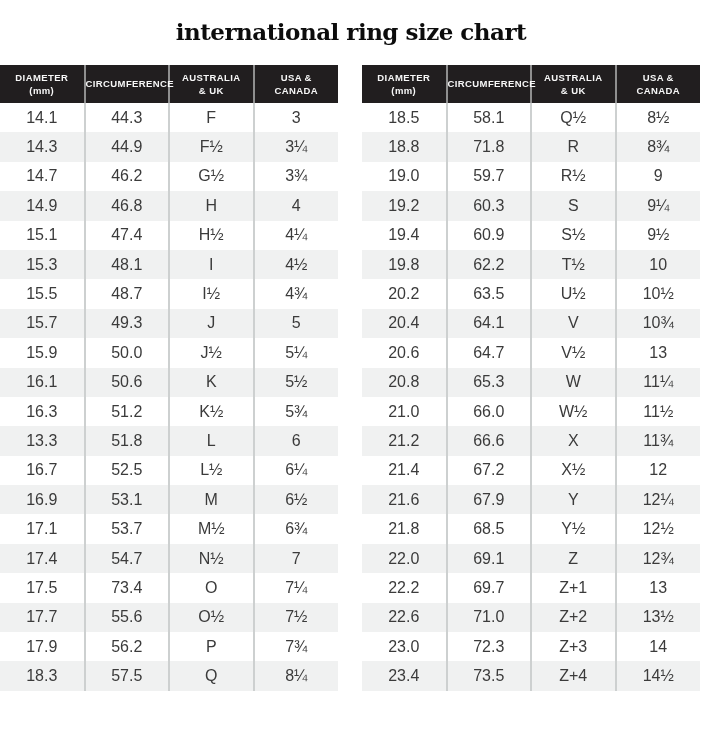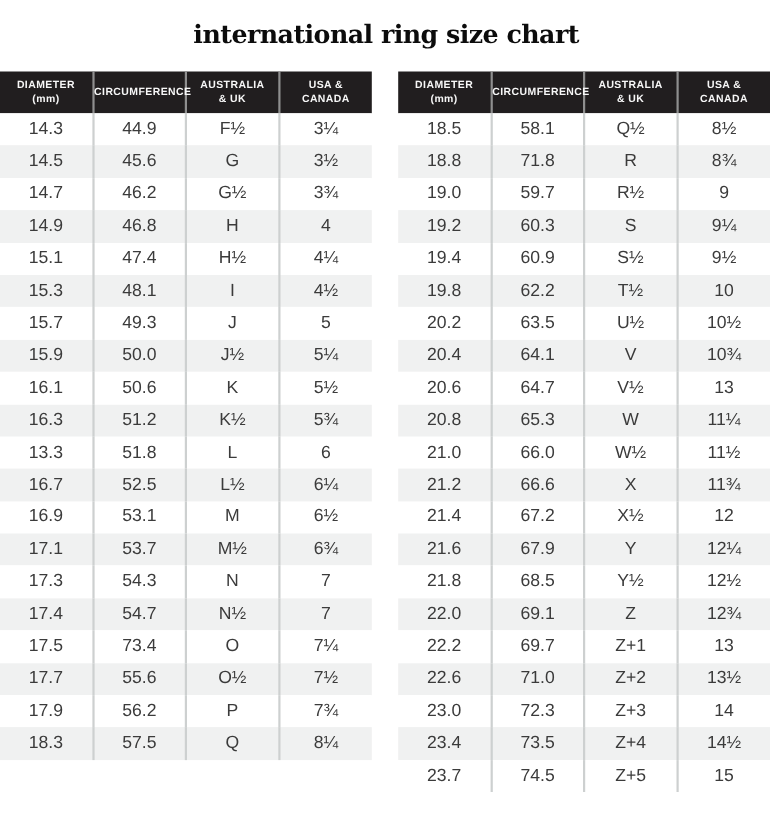--- a/index.html
+++ b/index.html
@@ -83,32 +83,32 @@
 (mm)</th>
             <th>CIRCUMFERENCE</th>
             <th>AUSTRALIA
 &amp; UK</th>
             <th>USA &amp;
 CANADA</th>
           </tr>
         </thead>
         <tbody>
           <tr>
+            <td>14.1</td>
+            <td>44.3</td>
+            <td>F</td>
+            <td>3</td>
+          </tr>
+          <tr>
             <td>14.3</td>
             <td>44.9</td>
             <td>F½</td>
             <td>3¼</td>
           </tr>
           <tr>
-            <td>14.5</td>
-            <td>45.6</td>
-            <td>G</td>
-            <td>3½</td>
-          </tr>
-          <tr>
             <td>14.7</td>
             <td>46.2</td>
             <td>G½</td>
             <td>3¾</td>
           </tr>
           <tr>
             <td>14.9</td>
             <td>46.8</td>
             <td>H</td>
             <td>4</td>
@@ -119,20 +119,26 @@
             <td>H½</td>
             <td>4¼</td>
           </tr>
           <tr>
             <td>15.3</td>
             <td>48.1</td>
             <td>I</td>
             <td>4½</td>
           </tr>
           <tr>
+            <td>15.5</td>
+            <td>48.7</td>
+            <td>I½</td>
+            <td>4¾</td>
+          </tr>
+          <tr>
             <td>15.7</td>
             <td>49.3</td>
             <td>J</td>
             <td>5</td>
           </tr>
           <tr>
             <td>15.9</td>
             <td>50.0</td>
             <td>J½</td>
             <td>5¼</td>
@@ -165,26 +171,20 @@
             <td>16.9</td>
             <td>53.1</td>
             <td>M</td>
             <td>6½</td>
           </tr>
           <tr>
             <td>17.1</td>
             <td>53.7</td>
             <td>M½</td>
             <td>6¾</td>
-          </tr>
-          <tr>
-            <td>17.3</td>
-            <td>54.3</td>
-            <td>N</td>
-            <td>7</td>
           </tr>
           <tr>
             <td>17.4</td>
             <td>54.7</td>
             <td>N½</td>
             <td>7</td>
           </tr>
           <tr>
             <td>17.5</td>
             <td>73.4</td>
@@ -338,22 +338,16 @@
             <td>72.3</td>
             <td>Z+3</td>
             <td>14</td>
           </tr>
           <tr>
             <td>23.4</td>
             <td>73.5</td>
             <td>Z+4</td>
             <td>14½</td>
           </tr>
-          <tr>
-            <td>23.7</td>
-            <td>74.5</td>
-            <td>Z+5</td>
-            <td>15</td>
-          </tr>
         </tbody>
       </table>
   </div>
 </div>
 
 </body></html>

